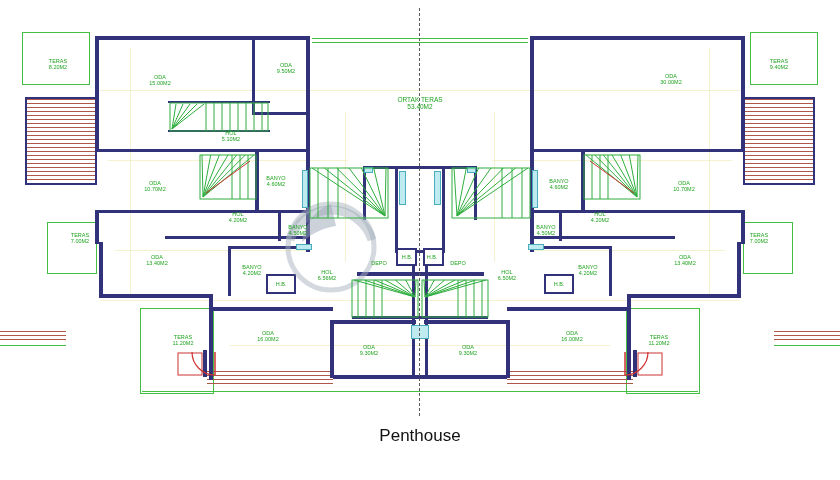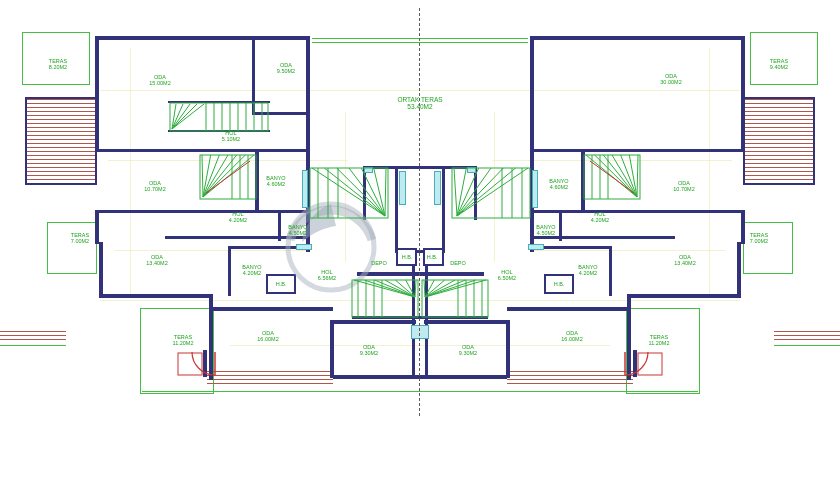--- a/index.html
+++ b/index.html
@@ -128,20 +128,21 @@
   <div class="centerline"></div>
 
   <div class="wm">
     <svg class="wm-logo" width="110" height="110">
       <circle cx="55" cy="55" r="43" fill="none" stroke="#aab4c0" stroke-width="5" opacity="0.5"></circle>
       <path d="M14,48 A43,43 0 0 1 96,48" fill="none" stroke="#9aa6b4" stroke-width="9" opacity="0.45"></path>
       <path d="M55,12 C38,18 28,34 26,50 C38,40 48,36 60,34 Z" fill="#9aa6b4" opacity="0.5"></path>
     </svg>
   </div>
 
+  <div class="title">Penthouse</div>
 <div class="guide" style="left: 100px; top: 90px; width: 640px; height: 1px;"></div>
     <div class="guide" style="left: 108px; top: 160px; width: 240px; height: 1px;"></div>
     <div class="guide" style="left: 492px; top: 160px; width: 240px; height: 1px;"></div>
     <div class="guide" style="left: 115px; top: 250px; width: 195px; height: 1px;"></div>
     <div class="guide" style="left: 530px; top: 250px; width: 195px; height: 1px;"></div>
     <div class="guide" style="left: 230px; top: 345px; width: 380px; height: 1px;"></div>
     <div class="guide" style="left: 130px; top: 48px; width: 1px; height: 246px;"></div>
     <div class="guide" style="left: 709px; top: 48px; width: 1px; height: 246px;"></div>
     <div class="guide" style="left: 345px; top: 112px; width: 1px; height: 150px;"></div>
     <div class="guide" style="left: 494px; top: 112px; width: 1px; height: 150px;"></div>

